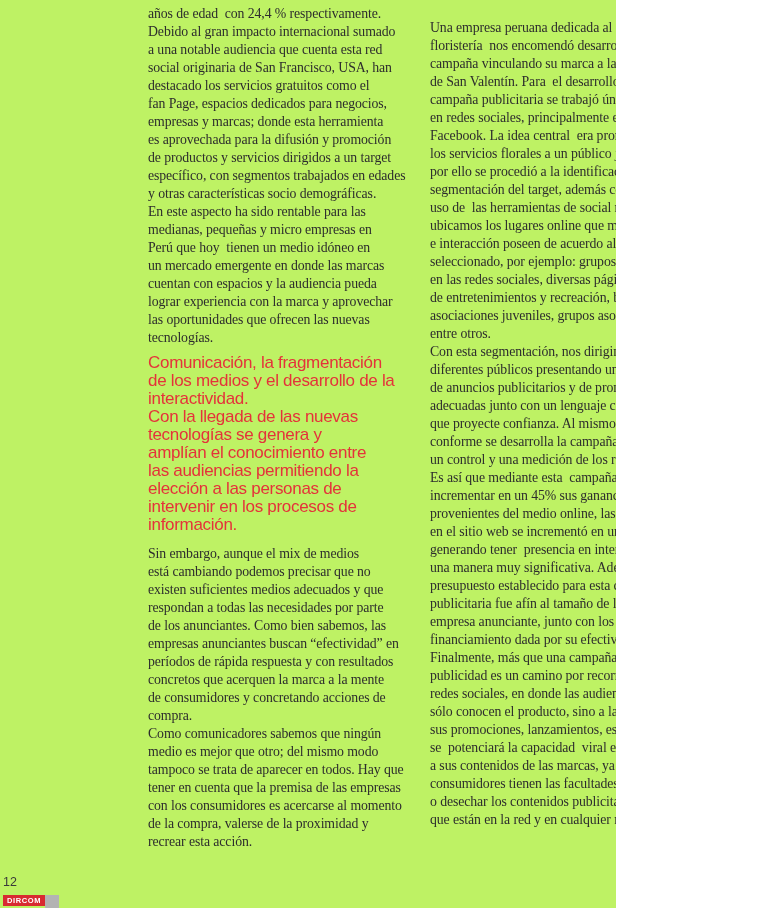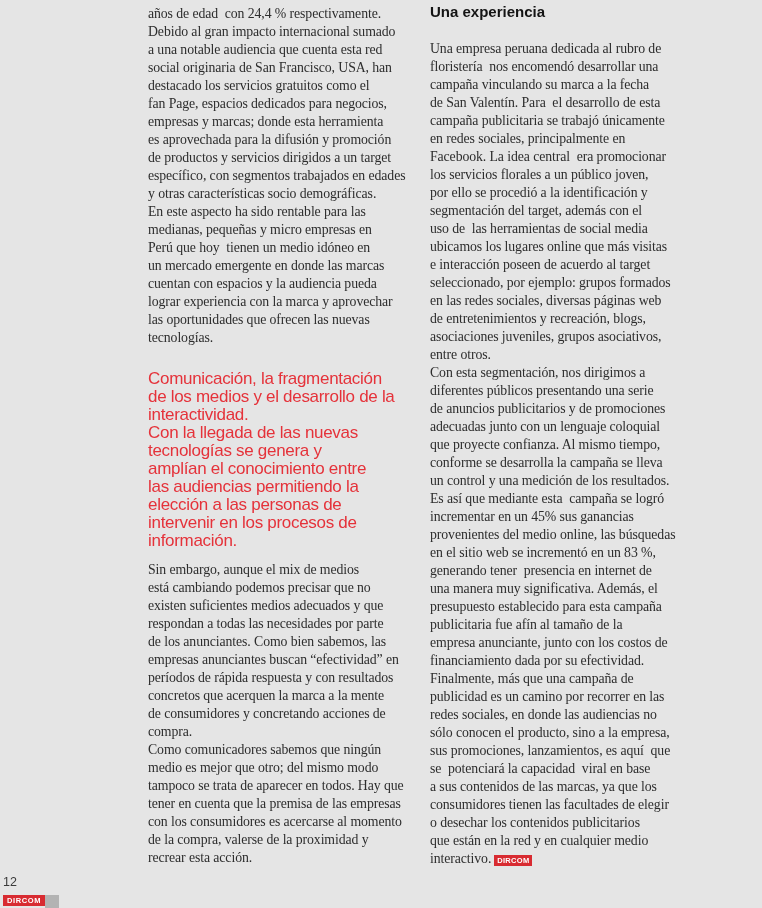--- a/index.html
+++ b/index.html
@@ -2,44 +2,44 @@
 <html><head>
 <meta charset="utf-8">
 <style>
   html, body {
     margin: 0;
     padding: 0;
     background: #ffffff;
   }
   .page {
     position: relative;
-    width: 762px;
+    width: 616px;
     height: 908px;
-    background: #e5e5e5;
+    background: #bef264;
     overflow: hidden;
     font-family: "Liberation Serif", serif;
   }
   .col {
     position: absolute;
     top: 0;
   }
   .col-left  { left: 148px; width: 296px; }
   .col-right { left: 430px; width: 292px; }
 
   .body-text {
     font-family: "Liberation Serif", serif;
     font-size: 13.8px;
     line-height: 18px;
     letter-spacing: -0.1px;
     color: #2d2d2d;
     white-space: pre-wrap;
   }
   .intro-para  { margin-top: 5px; }
   .red-heading {
-    margin-top: 23px;
+    margin-top: 7px;
     font-family: "Liberation Sans", sans-serif;
     font-size: 17px;
     line-height: 18px;
     letter-spacing: -0.3px;
     color: #e5323a;
     white-space: pre-wrap;
   }
   .post-heading-para { margin-top: 11px; }
 
   .right-heading {
@@ -158,21 +158,20 @@
 Como comunicadores sabemos que ningún
 medio es mejor que otro; del mismo modo
 tampoco se trata de aparecer en todos. Hay que
 tener en cuenta que la premisa de las empresas
 con los consumidores es acercarse al momento
 de la compra, valerse de la proximidad y
 recrear esta acción.</div>
   </div>
 
   <div class="col col-right">
-    <div class="right-heading">Una experiencia</div>
     <div class="body-text right-body">Una empresa peruana dedicada al rubro de
 floristería  nos encomendó desarrollar una
 campaña vinculando su marca a la fecha
 de San Valentín. Para  el desarrollo de esta
 campaña publicitaria se trabajó únicamente
 en redes sociales, principalmente en
 Facebook. La idea central  era promocionar
 los servicios florales a un público joven,
 por ello se procedió a la identificación y
 segmentación del target, además con el
@@ -204,21 +203,20 @@
 Finalmente, más que una campaña de
 publicidad es un camino por recorrer en las
 redes sociales, en donde las audiencias no
 sólo conocen el producto, sino a la empresa,
 sus promociones, lanzamientos, es aquí  que
 se  potenciará la capacidad  viral en base
 a sus contenidos de las marcas, ya que los
 consumidores tienen las facultades de elegir
 o desechar los contenidos publicitarios
 que están en la red y en cualquier medio</div>
-    <div class="closing-line"><span>interactivo.</span><span class="dircom-badge">DIRCOM</span></div>
   </div>
 
   <div class="footer-page-number">12</div>
 
   <div class="footer-logo">
     <span class="logo-red">DIRCOM</span>
     <span class="logo-issue">96</span>
   </div>
 
 </div>

